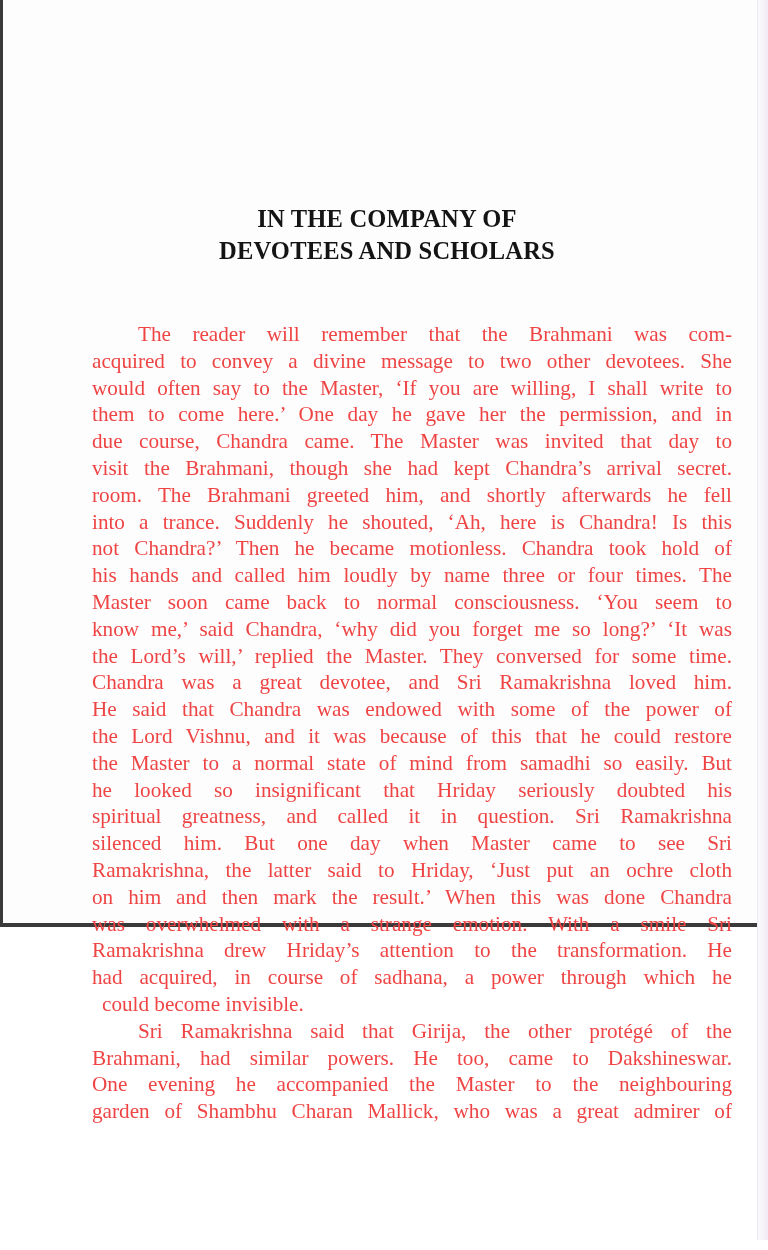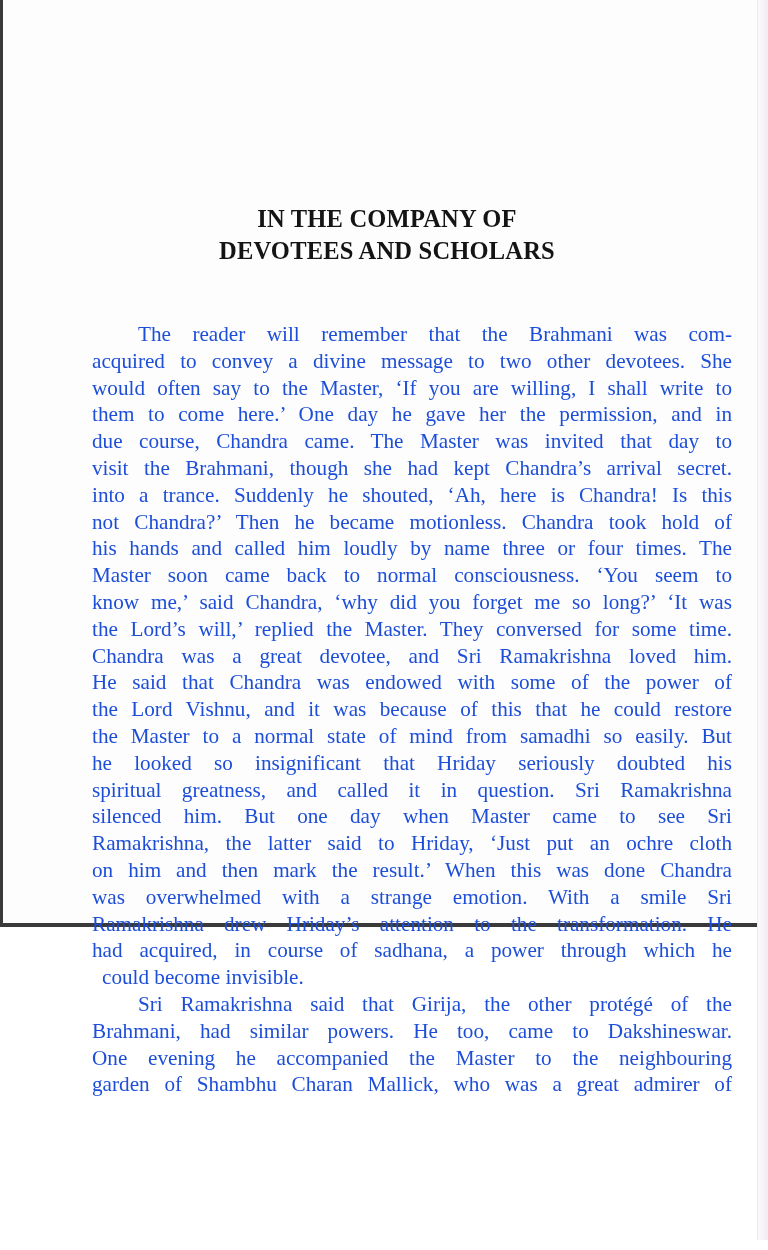--- a/index.html
+++ b/index.html
@@ -48,21 +48,21 @@
     }
     .title div { white-space: nowrap; }
     .body-text {
       position: absolute;
       left: 89px;
       top: 321px;
       width: 640px;
       font-family: "Liberation Serif", "DejaVu Serif", serif;
       font-size: 21.2px;
       line-height: 26.8px;
-      color: #1d4ed8;
+      color: #ef4444;
     }
     .line {
       white-space: nowrap;
       text-align: justify;
       text-align-last: justify;
       height: 26.8px;
     }
     .line.last {
       text-align-last: left;
       margin-left: 10px;
@@ -83,20 +83,21 @@
   </div>
 
   <div class="body-text" id="body-text">
       <div>
         <div class="line indent">The reader will remember that the Brahmani was com-</div>
         <div class="line">acquired to convey a divine message to two other devotees. She</div>
         <div class="line">would often say to the Master, ‘If you are willing, I shall write to</div>
         <div class="line">them to come here.’ One day he gave her the permission, and in</div>
         <div class="line">due course, Chandra came. The Master was invited that day to</div>
         <div class="line">visit the Brahmani, though she had kept Chandra’s arrival secret.</div>
+        <div class="line">room. The Brahmani greeted him, and shortly afterwards he fell</div>
         <div class="line">into a trance. Suddenly he shouted, ‘Ah, here is Chandra! Is this</div>
         <div class="line">not Chandra?’ Then he became motionless. Chandra took hold of</div>
         <div class="line">his hands and called him loudly by name three or four times. The</div>
         <div class="line">Master soon came back to normal consciousness. ‘You seem to</div>
         <div class="line">know me,’ said Chandra, ‘why did you forget me so long?’ ‘It was</div>
         <div class="line">the Lord’s will,’ replied the Master. They conversed for some time.</div>
         <div class="line">Chandra was a great devotee, and Sri Ramakrishna loved him.</div>
         <div class="line">He said that Chandra was endowed with some of the power of</div>
         <div class="line">the Lord Vishnu, and it was because of this that he could restore</div>
         <div class="line">the Master to a normal state of mind from samadhi so easily. But</div>

